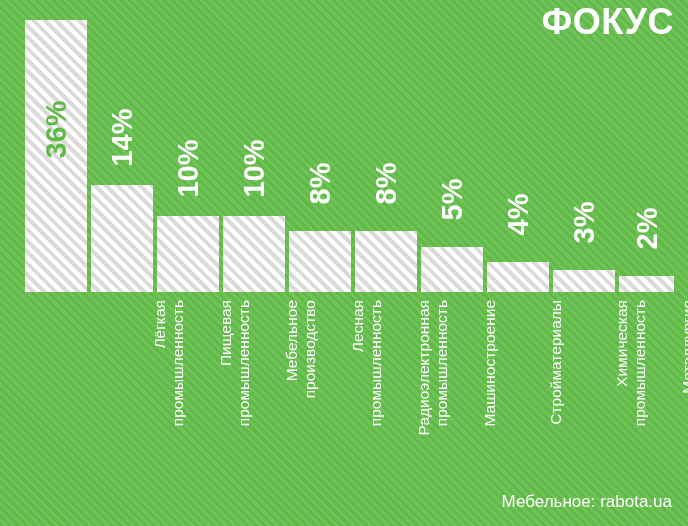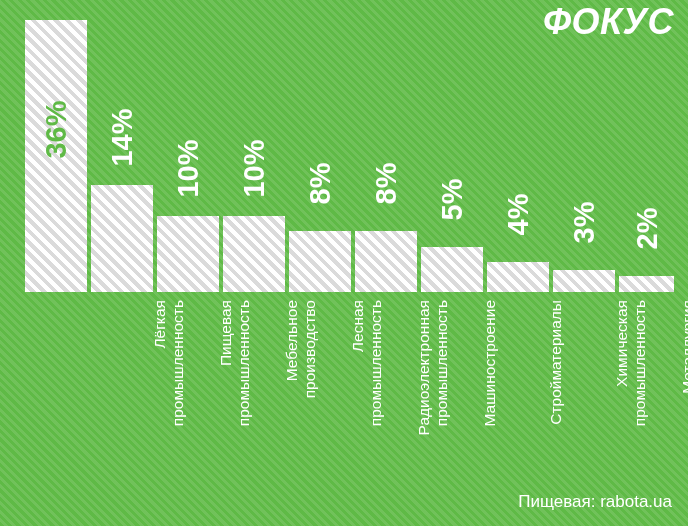--- a/index.html
+++ b/index.html
@@ -27,21 +27,20 @@
   .title {
     position: absolute;
     top: 4px;
     right: 14px;
     color: #ffffff;
     font-size: 36px;
     font-weight: bold;
     letter-spacing: 0.5px;
     line-height: 1;
     white-space: nowrap;
-    font-style: italic;
   }
 
   
   .plot {
     position: absolute;
     left: 0;
     top: 0;
     width: 688px;
     height: 526px;
   }
@@ -171,15 +170,15 @@
         <div class="value" style="top: 208px;">3%</div>
         <div class="cat-label"><span class="cat-label-inner">Металлургия</span></div>
       </div>
       <div class="bar-group" style="left: 619px; width: 55px;">
         <div class="bar" style="height: 16px;"></div>
         <div class="value" style="top: 214px;">2%</div>
         <div class="cat-label"></div>
       </div>
     </div>
 
-  <div class="source">Пищевая: rabota.ua</div>
+  <div class="source">Мебельное: rabota.ua</div>
 
 </div>
 
 </body></html>

